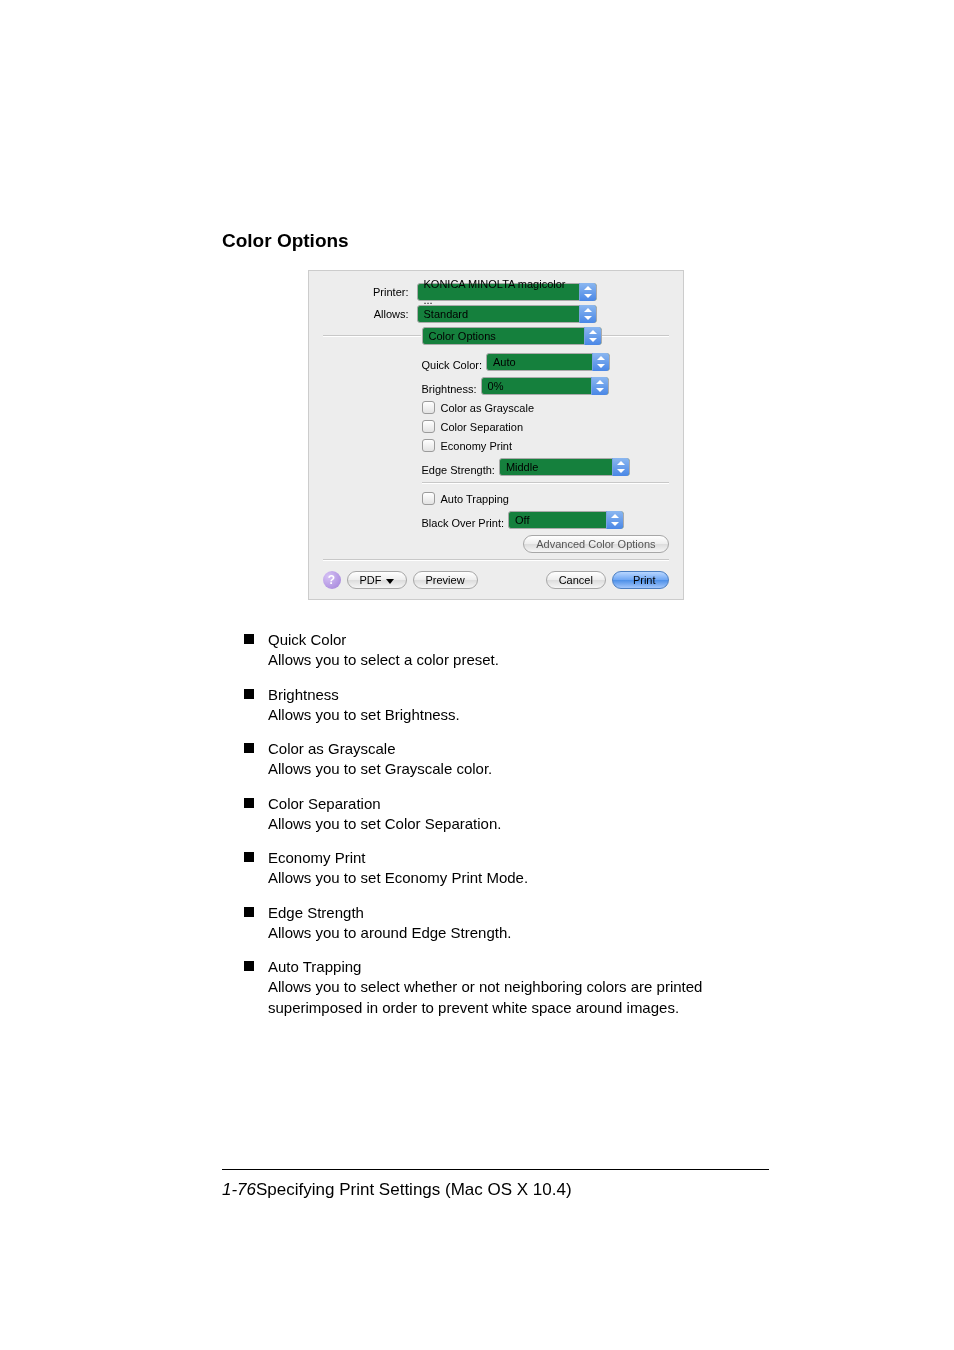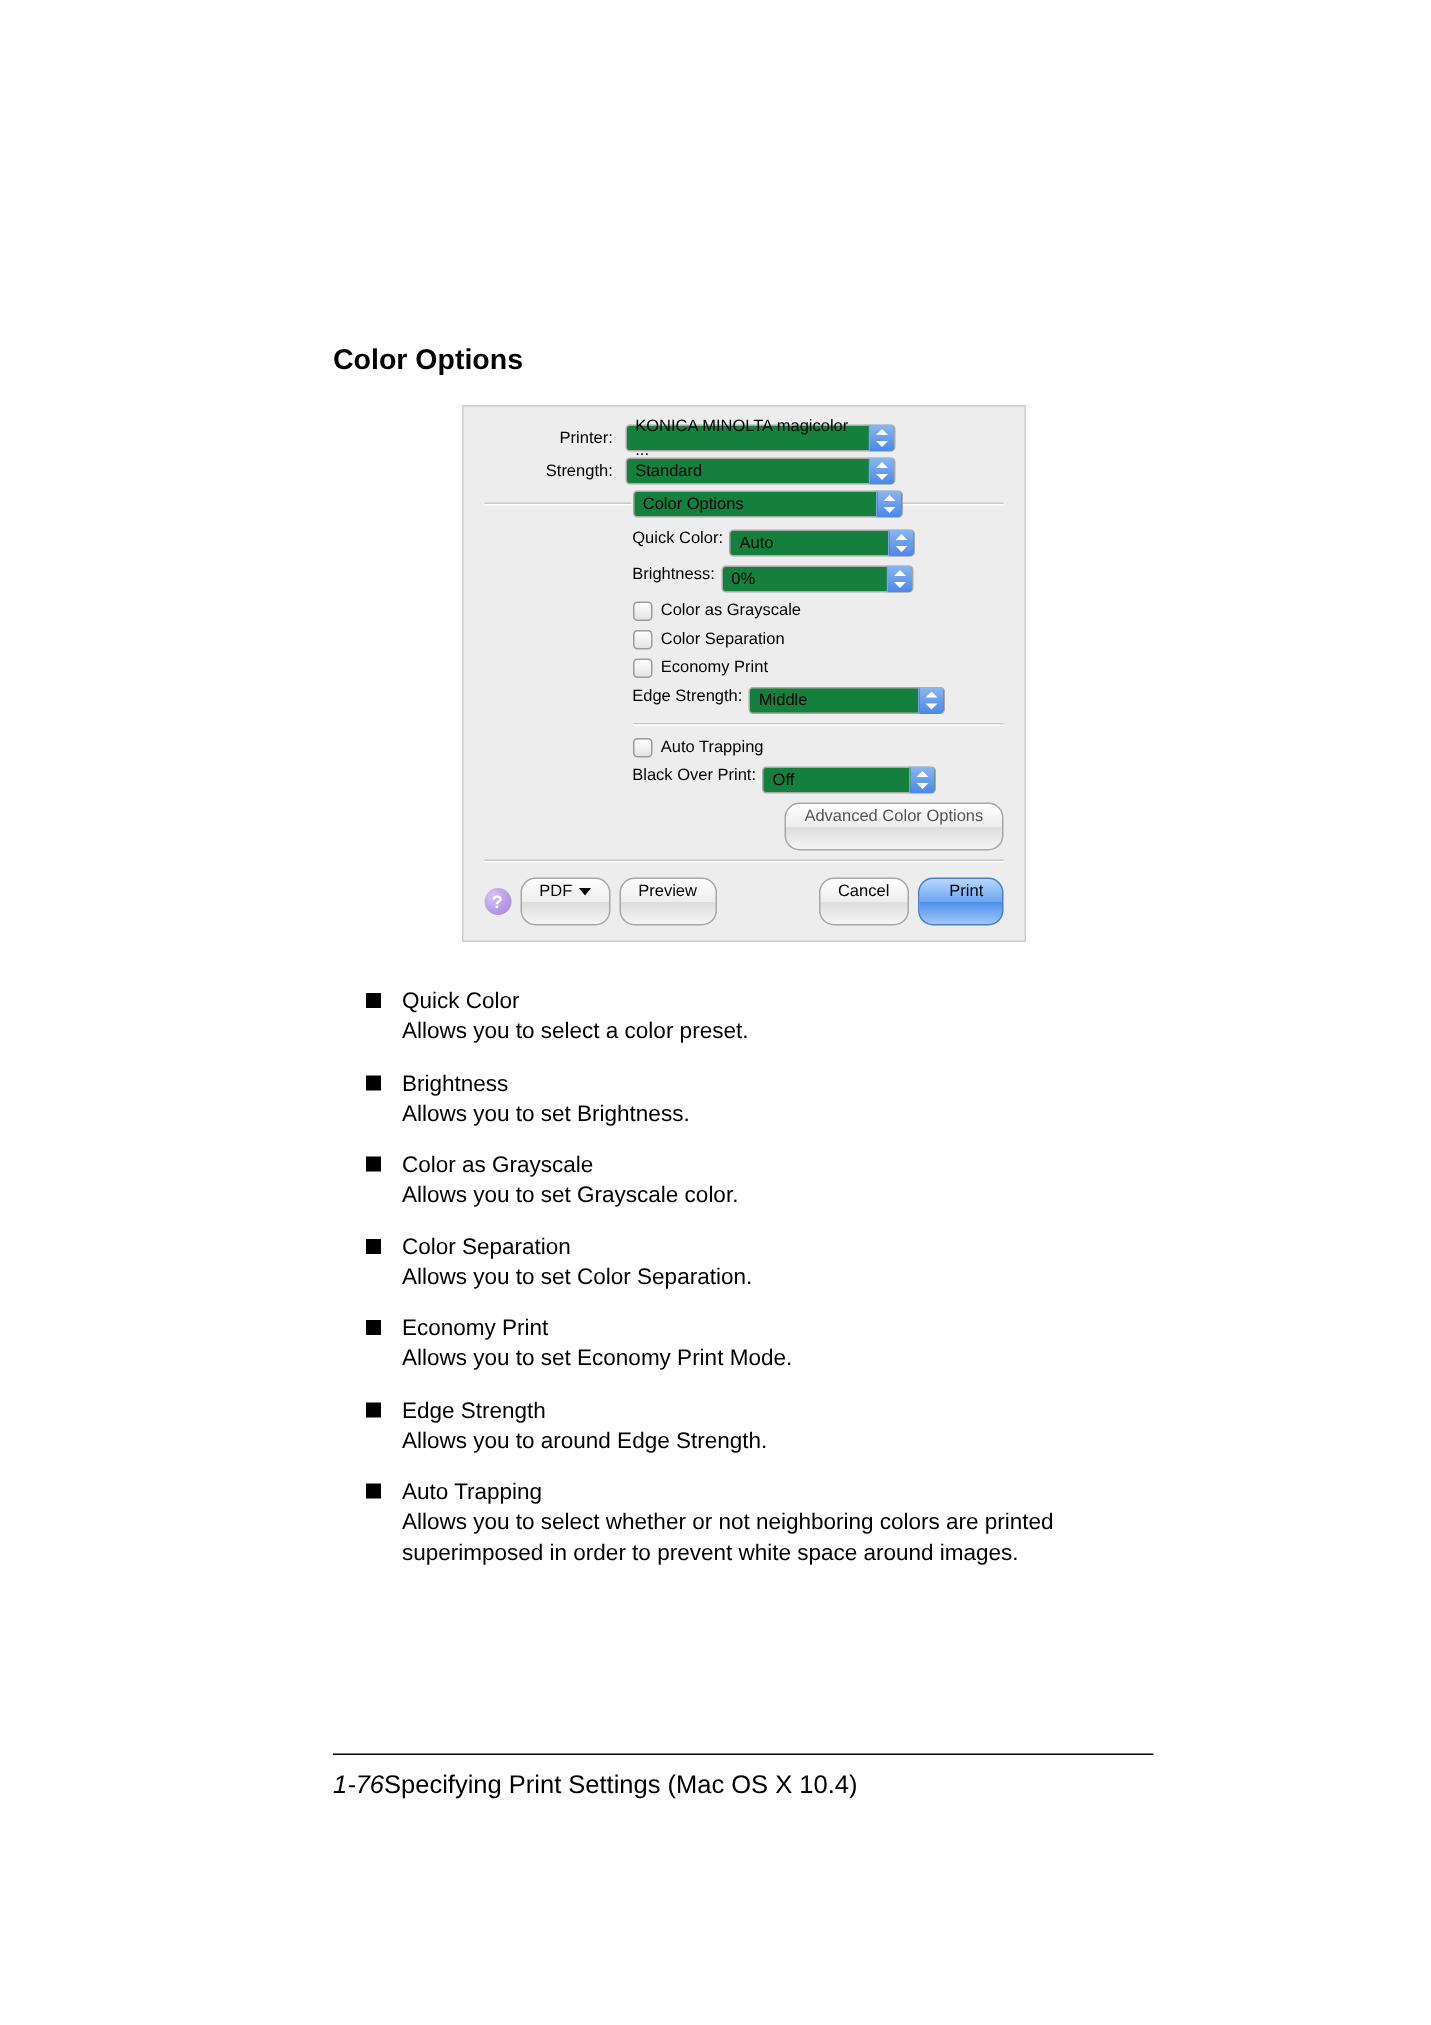--- a/index.html
+++ b/index.html
@@ -103,21 +103,21 @@
     border-bottom: 1px solid #fff;
   }
   .sep-embed .sel-wrap { padding: 0 0 0 1px;}
 
   .form-area {
     margin-left: 99px;
     margin-top: 6px;
   }
   .form-line {
     display: flex;
-    align-items: flex-start;
+    align-items: flex-end;
     margin-bottom: 6px;
     font-size: 11px;
   }
   .form-line .flabel { margin-right: 4px; }
   .aqua-check {
     width: 13px;
     height: 13px;
     background: linear-gradient(#fff,#e3e3e3);
     border: 1px solid #9b9b9b;
     border-radius: 3px;
@@ -135,21 +135,21 @@
   .adv-row {
     text-align: right;
     margin-bottom: 4px;
   }
   .aqua-btn {
     display: inline-block;
     border: 1px solid #a7a7a7;
     border-radius: 10px;
     background: linear-gradient(#ffffff,#ededed 50%,#dcdcdc 51%,#f5f5f5);
     font-size: 11px;
-    height: 32px;
+    height: 18px;
     line-height: 16px;
     padding: 0 12px;
     color: #555;
     box-sizing: border-box;
   }
   .aqua-btn.primary {
     background: linear-gradient(#b8d6ff,#6ea6f3 50%,#4c8fe8 51%,#a2c6fb);
     border-color: #4c7fc2;
     color: #000;
     padding-left: 20px;
@@ -230,21 +230,21 @@
 
     <div class="row">
       <span class="lbl">Printer:</span>
       <span class="aqua-select" style="width:180px">
         <span class="val">KONICA MINOLTA magicolor ...</span>
         <span class="arrows"></span>
       </span>
     </div>
 
     <div class="row">
-      <span class="lbl">Strength:</span>
+      <span class="lbl">Allows:</span>
       <span class="aqua-select" style="width:180px">
         <span class="val">Standard</span>
         <span class="arrows"></span>
       </span>
     </div>
 
     <div class="sep-embed">
       <span class="sel-wrap">
         <span class="aqua-select" style="width:180px">
           <span class="val">Color Options</span>

